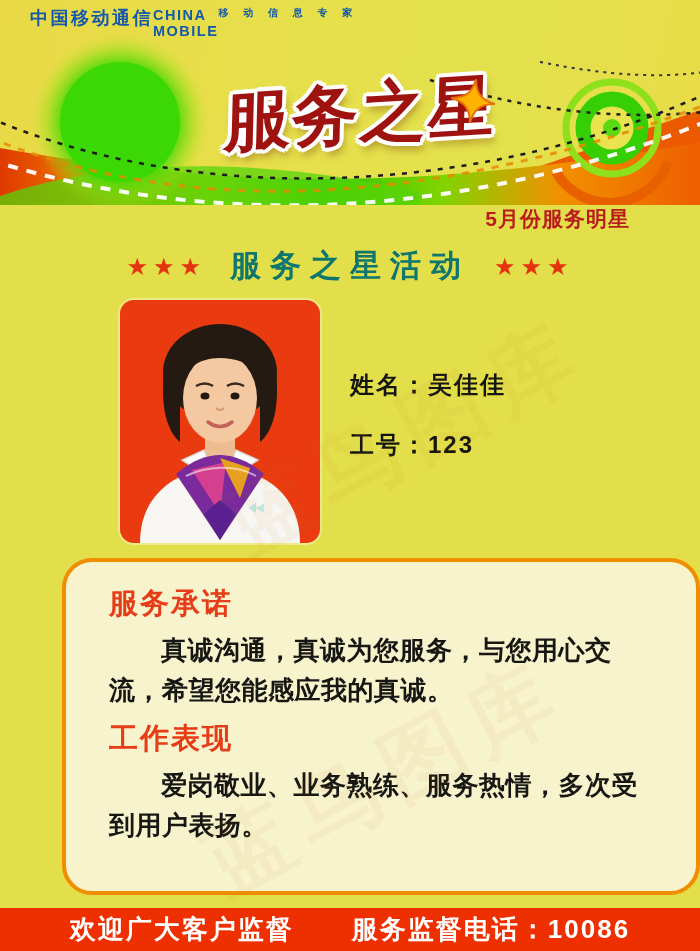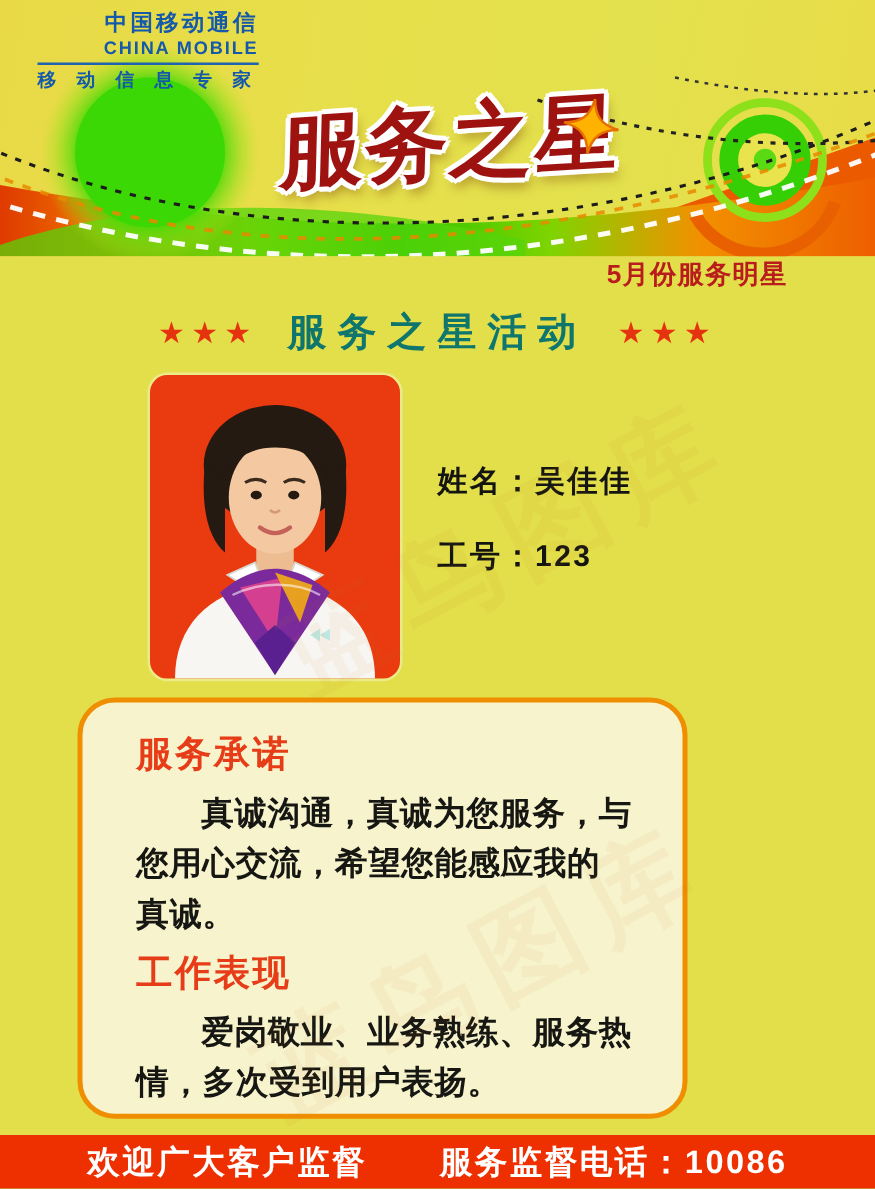--- a/index.html
+++ b/index.html
@@ -12,39 +12,39 @@
   .header-deco{position:absolute;left:0;top:0;}
   .main-title{position:absolute;left:205px;top:80px;width:310px;text-align:center;
     font-size:66px;font-weight:800;color:#9e1210;letter-spacing:2px;line-height:1;
     transform:rotate(-3.5deg) skewX(-5deg);
     text-shadow:-3px -3px 0 #fff,3px -3px 0 #fff,-3px 3px 0 #fff,3px 3px 0 #fff,
       -4px 0 0 #fff,4px 0 0 #fff,0 -4px 0 #fff,0 4px 0 #fff,3px 7px 9px rgba(110,50,0,.5);}
   .sparkle{position:absolute;left:450px;top:78px;transform:rotate(8deg);}
 
   
   .logo-block{position:absolute;left:22px;top:6px;display:flex;align-items:flex-start;gap:8px;width:175px;}
-  .logo-texts{display:flex;flex-direction:column;flex:1;text-align:right;}
+  .logo-texts{display:flex;flex-direction:row;flex:1;}
   .logo-cn{font-size:18px;font-weight:700;color:#1459aa;letter-spacing:2.5px;white-space:nowrap;}
   .logo-en{font-size:14.5px;font-weight:800;color:#1459aa;letter-spacing:1.5px;margin-top:1px;}
   .logo-rule{height:2px;background:#1f63b0;margin:3px 0 3px 0;border:0;}
-  .logo-tagline{font-size:15px;font-weight:700;color:#1459aa;letter-spacing:6px;white-space:nowrap;}
+  .logo-tagline{font-size:10px;font-weight:700;color:#1459aa;letter-spacing:6px;white-space:nowrap;}
 
   
   .month-label{position:absolute;right:70px;top:205px;font-size:21px;font-weight:600;color:#b91c1c;letter-spacing:1px;}
   .section-title-row{position:absolute;left:0;top:250px;width:700px;display:flex;justify-content:center;align-items:center;gap:24px;}
   .stars{color:#e5330f;font-size:24px;letter-spacing:5px;line-height:1;padding-top:3px;}
   .section-title{color:#0f766e;font-size:31px;font-weight:800;letter-spacing:9px;line-height:1;}
 
   .photo-frame{position:absolute;left:120px;top:300px;width:200px;height:243px;border-radius:14px;overflow:hidden;
     box-shadow:0 0 0 2px rgba(255,255,255,.35);}
   .info-lines{position:absolute;left:350px;top:369px;}
   .info-line{font-size:24px;color:#141411;font-weight:600;letter-spacing:2px;margin-bottom:28px;white-space:nowrap;}
 
   
-  .card{position:absolute;left:62px;top:558px;width:488px;height:337px;box-sizing:border-box;
+  .card{position:absolute;left:62px;top:558px;width:638px;height:337px;box-sizing:border-box;
     background:#f7f3cd;border:4px solid #ef8e00;border-radius:30px;padding:18px 40px 0 43px;}
   .card-heading{font-size:29px;font-weight:800;color:#e63c17;letter-spacing:2px;margin:4px 0 6px 0;}
   .card-text{font-size:26px;font-weight:600;color:#161612;line-height:1.55;letter-spacing:.5px;
     text-indent:2em;margin:0 0 8px 0;}
 
   
   .footer-bar{position:absolute;left:0;bottom:0;width:700px;height:43px;background:#ee3000;
     display:flex;align-items:center;justify-content:center;gap:58px;}
   .footer-text{color:#fff;font-size:26px;font-weight:800;letter-spacing:2px;white-space:nowrap;}
 

